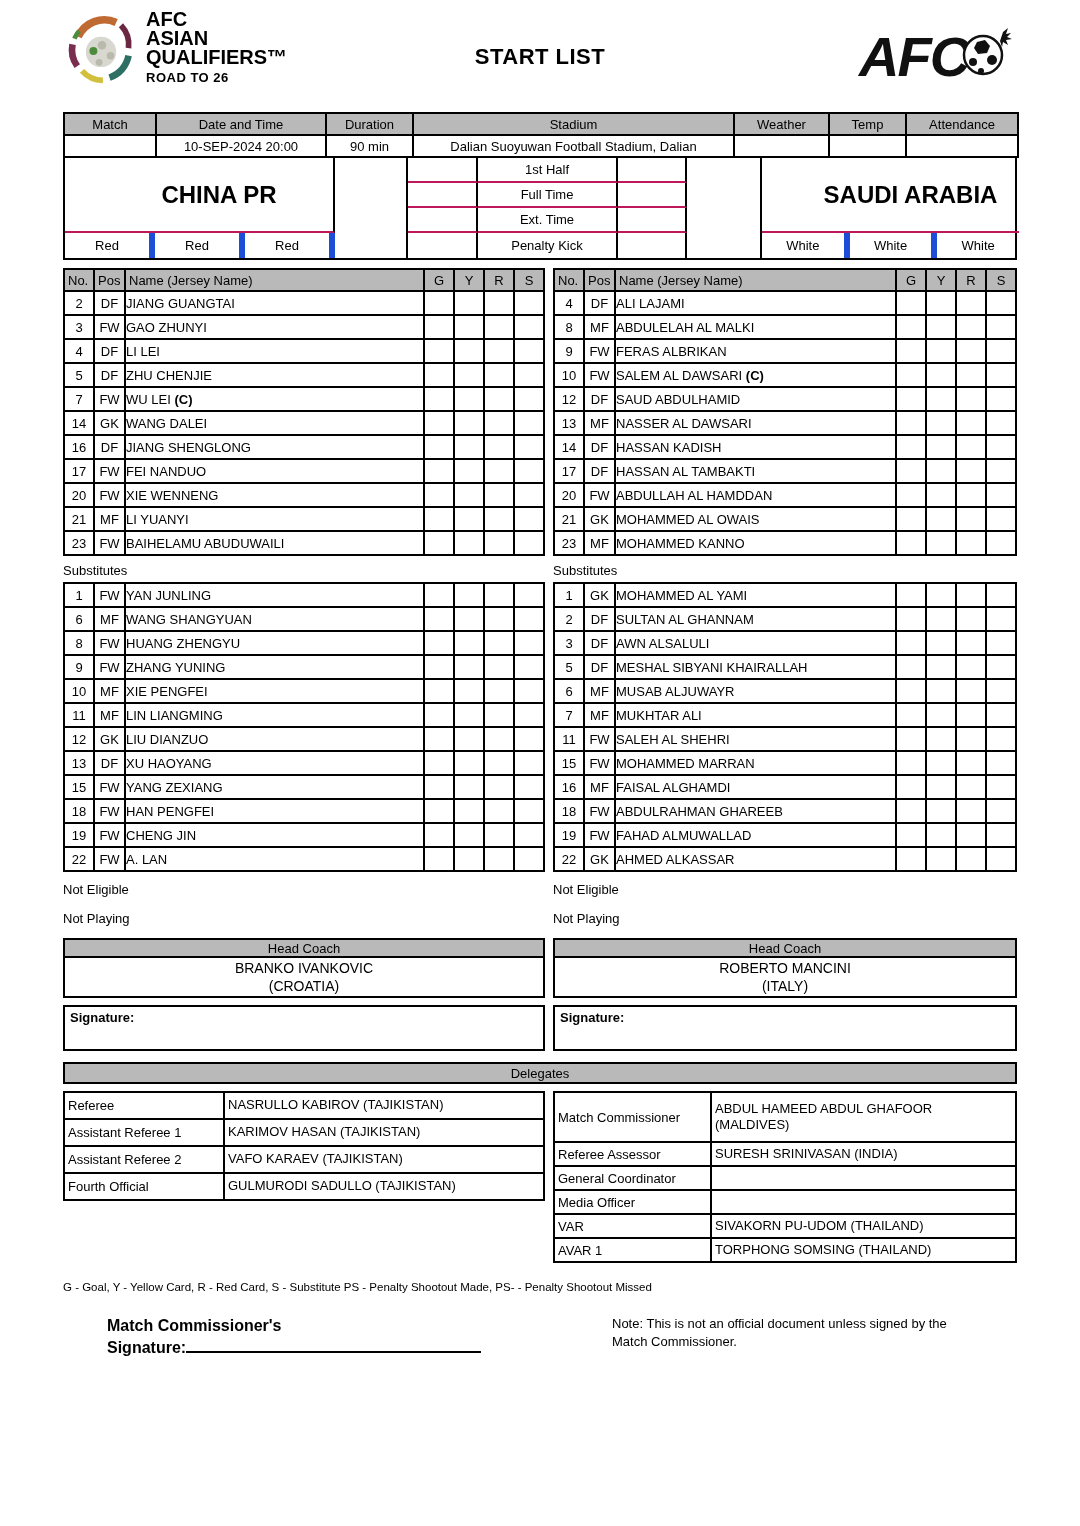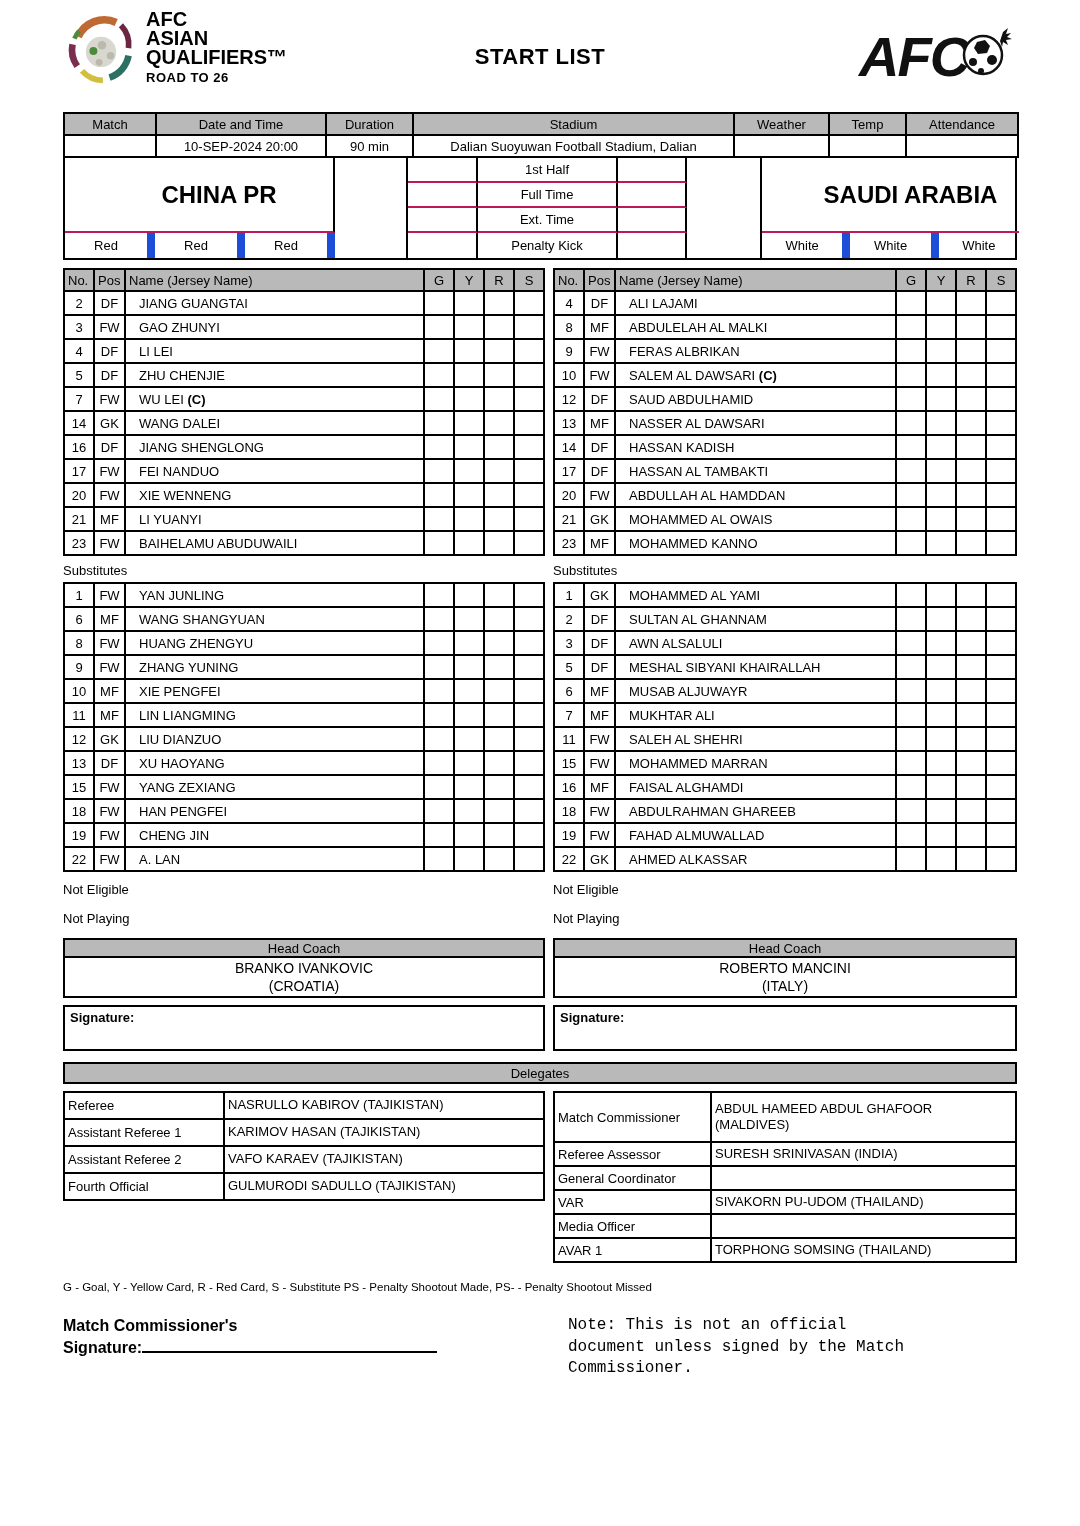--- a/index.html
+++ b/index.html
@@ -29,37 +29,37 @@
   .teams-grid{display:grid;width:954px;box-sizing:border-box;
       grid-template-columns:270px 73px 70px 140px 69px 75px 257px;
       grid-template-rows:25px 25px 25px 25px;
       border:2px solid #000;border-top:none;}
   .tg{border-right:2px solid #000;border-bottom:2px solid #be185d;box-sizing:border-box;}
   .team-name{display:flex;align-items:center;justify-content:center;font-size:24px;font-weight:bold;padding-left:40px;}
   .home-name{grid-area:1/1/4/2;}
   .away-name{grid-area:1/7/4/8;border-right:none;}
   .kit-row{grid-area:4/1/5/2;display:flex;border-bottom:none;border-right:none;}
   .kit-row.away{grid-area:4/7/5/8;}
-  .kit-row .kit{flex:1;border-right:8px solid #1d4ed8;display:flex;align-items:center;justify-content:center;font-size:13px;box-sizing:border-box;}
+  .kit-row .kit{flex:1;border-right:6px solid #1d4ed8;display:flex;align-items:center;justify-content:center;font-size:13px;box-sizing:border-box;}
   .kit-row.away .kit:last-child{border-right:none;}
   .spacer-l{grid-area:1/2/5/3;border-bottom:none;}
   .spacer-r{grid-area:1/6/5/7;border-bottom:none;}
   .sc{box-sizing:border-box;}
   .sc.lastrow{border-bottom:none;}
   .score-label{display:flex;align-items:center;justify-content:center;font-size:13px;}
 
   
   .rosters{display:flex;gap:8px;margin-top:8px;align-items:flex-start;}
   .roster-col-l{width:482px;} .roster-col-r{width:464px;}
   .roster{width:100%;font-size:13px;}
   .roster th{height:20px;text-align:left;padding-left:3px;}
   .roster th.cc{text-align:center;padding-left:0;}
   .roster td{height:22px;}
   .roster td.c-no,.roster td.c-pos{text-align:center;}
-  .roster td.c-name{padding-left:13px;margin-top:41px;}
+  .roster td.c-name{padding-left:0;margin-top:41px;}
   .lbl{font-size:13px;}
   .sub-lbl{margin:7px 0 4px;}
   .ne-lbl{margin-top:10px;}
   .np-lbl{margin-top:14px;}
 
   
   .coach-row{display:flex;gap:8px;margin-top:12px;}
   .coach{width:482px;} .coach.r{width:464px;}
   .coach th{height:16px;font-size:13px;}
   .coach td{height:38px;text-align:center;font-size:14px;white-space:normal;line-height:1.3;}
@@ -73,24 +73,24 @@
   .delegates{display:flex;gap:8px;margin-top:7px;align-items:flex-start;}
   .dtab{font-size:13px;}
   .dtab.l{width:482px;} .dtab.r{width:464px;}
   .dtab td{height:25px;padding-left:3px;}
   .dtab.r td{height:22px;}
   .dtab.r tr:first-child td{height:48px;}
   .d-value{white-space:pre-line;line-height:1.25;border-radius:8px;}
 
   
   .legend{font-size:11.5px;margin-top:18px;}
-  .bottom{display:flex;margin-top:22px;}
+  .bottom{display:flex;margin-top:22px;margin-left:44px;}
   .mc-sig{font-size:16px;font-weight:bold;line-height:1.4;width:505px;}
   .sig-line{display:inline-block;width:295px;border-bottom:2px solid #000;height:14px;}
-  .note{width:360px;font-size:16px;line-height:1.35;white-space:normal;font-family:Liberation Mono, monospace;}
+  .note{width:360px;font-size:13px;line-height:1.35;white-space:normal;}
 </style>
 </head>
 <body>
 
 <div class="page">
 
   <div class="hdr">
     <div class="logo-left">
       <svg width="76" height="80" viewBox="0 0 80 84">
         <circle cx="40" cy="44" r="16" fill="#d8d8d0"></circle>
@@ -779,26 +779,26 @@
             </tr>
             <tr>
               <td class="d-label">Referee Assessor</td>
               <td class="d-value">SURESH SRINIVASAN (INDIA)</td>
             </tr>
             <tr>
               <td class="d-label">General Coordinator</td>
               <td class="d-value"></td>
             </tr>
             <tr>
+              <td class="d-label">Media Officer</td>
+              <td class="d-value"></td>
+            </tr>
+            <tr>
               <td class="d-label">VAR</td>
               <td class="d-value">SIVAKORN PU-UDOM (THAILAND)</td>
-            </tr>
-            <tr>
-              <td class="d-label">Media Officer</td>
-              <td class="d-value"></td>
             </tr>
             <tr>
               <td class="d-label">AVAR 1</td>
               <td class="d-value">TORPHONG SOMSING (THAILAND)</td>
             </tr>
           </tbody>
       </table>
     </div>
 
     <div class="legend">G - Goal, Y - Yellow Card, R - Red Card, S - Substitute PS - Penalty Shootout Made, PS- - Penalty Shootout Missed</div>

